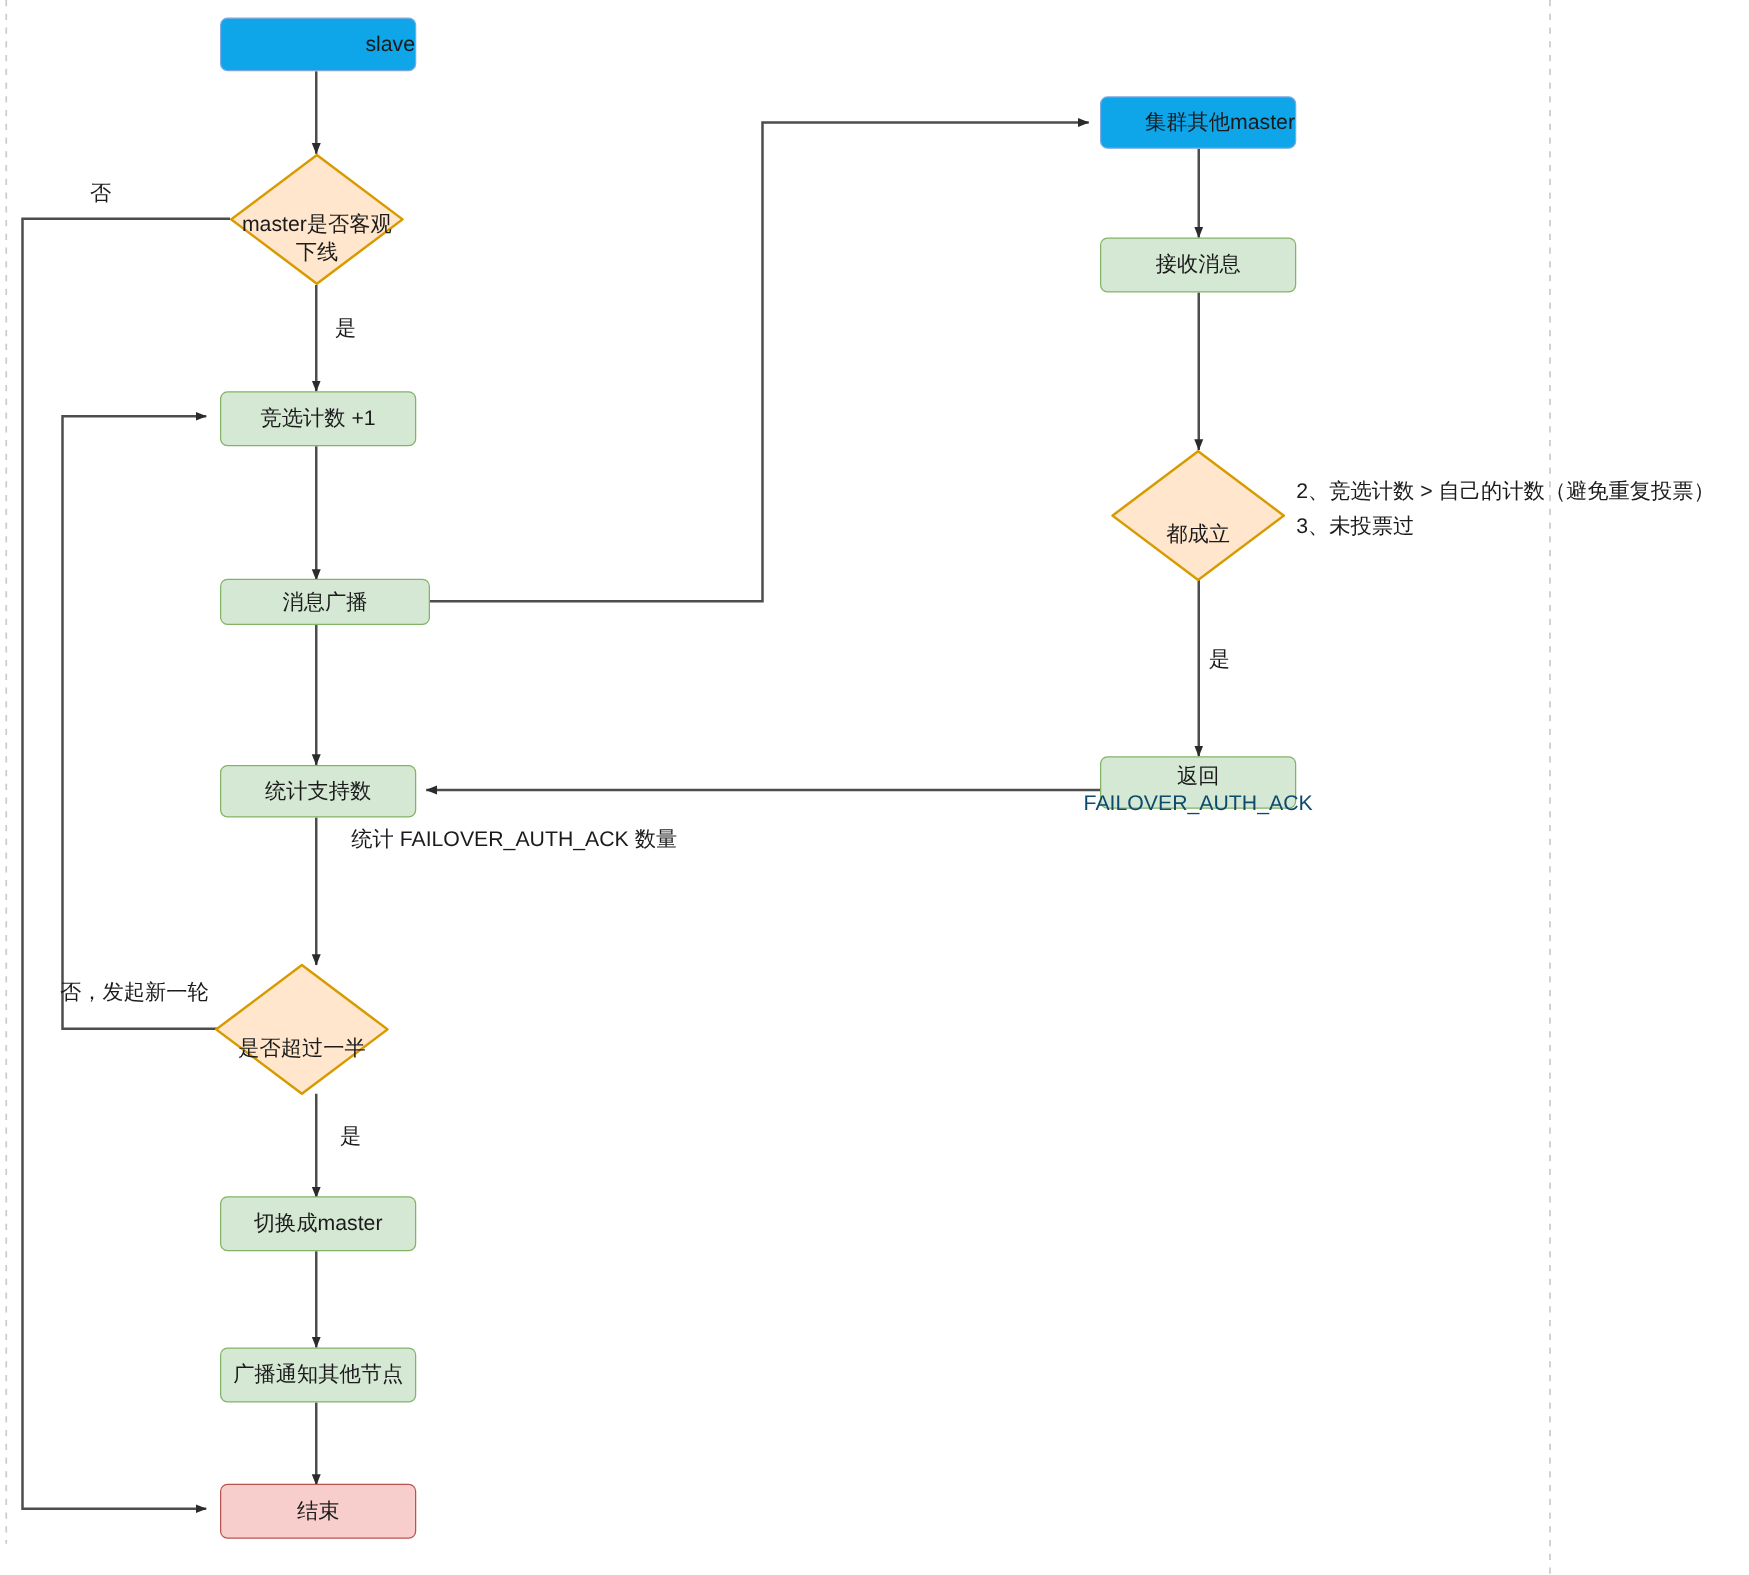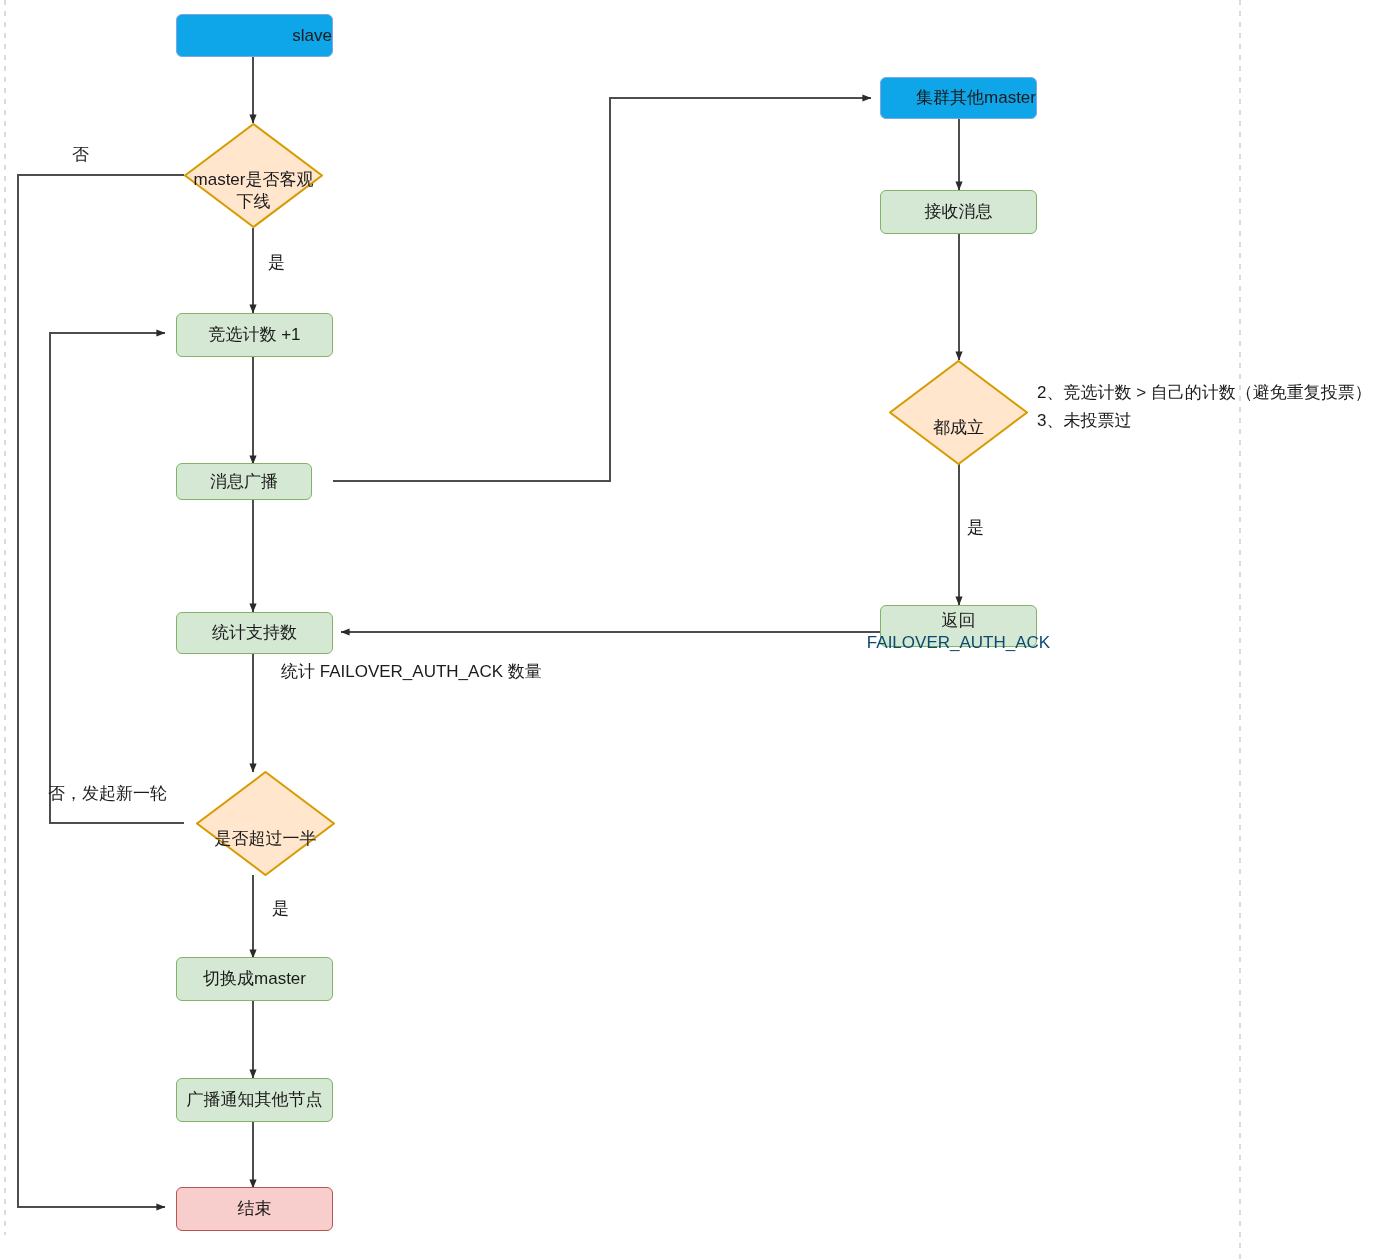--- a/index.html
+++ b/index.html
@@ -142,29 +142,29 @@
     <div class="dlabel">
       <span>master是否客观</span><br>
       <span>下线</span>
     </div>
   </div>
 
   <div class="node green" style="left:176px; top:313px; width:157px; height:44px;">
     <span>竞选计数 +1</span>
   </div>
 
-  <div class="node green" style="left:176px; top:463px; width:136px; height:37px;">
+  <div class="node green" style="left:176px; top:463px; width:168px; height:37px;">
     <span>消息广播</span>
   </div>
 
   <div class="node green" style="left:176px; top:612px; width:157px; height:42px;">
     <span>统计支持数</span>
   </div>
 
-  <div class="diamond" style="left:196px; top:771px; width:139px; height:105px;">
+  <div class="diamond" style="left:172px; top:771px; width:139px; height:105px;">
     <svg class="shape" viewBox="0 0 139 105" preserveAspectRatio="none">
       <polygon points="69.5,1 138,52.5 69.5,104 1,52.5" fill="#ffe6cc" stroke="#d79b00" stroke-width="2"></polygon>
     </svg>
     <div class="dlabel">是否超过一半</div>
   </div>
 
   <div class="node green" style="left:176px; top:957px; width:157px; height:44px;">
     <span>切换成master</span>
   </div>
 

